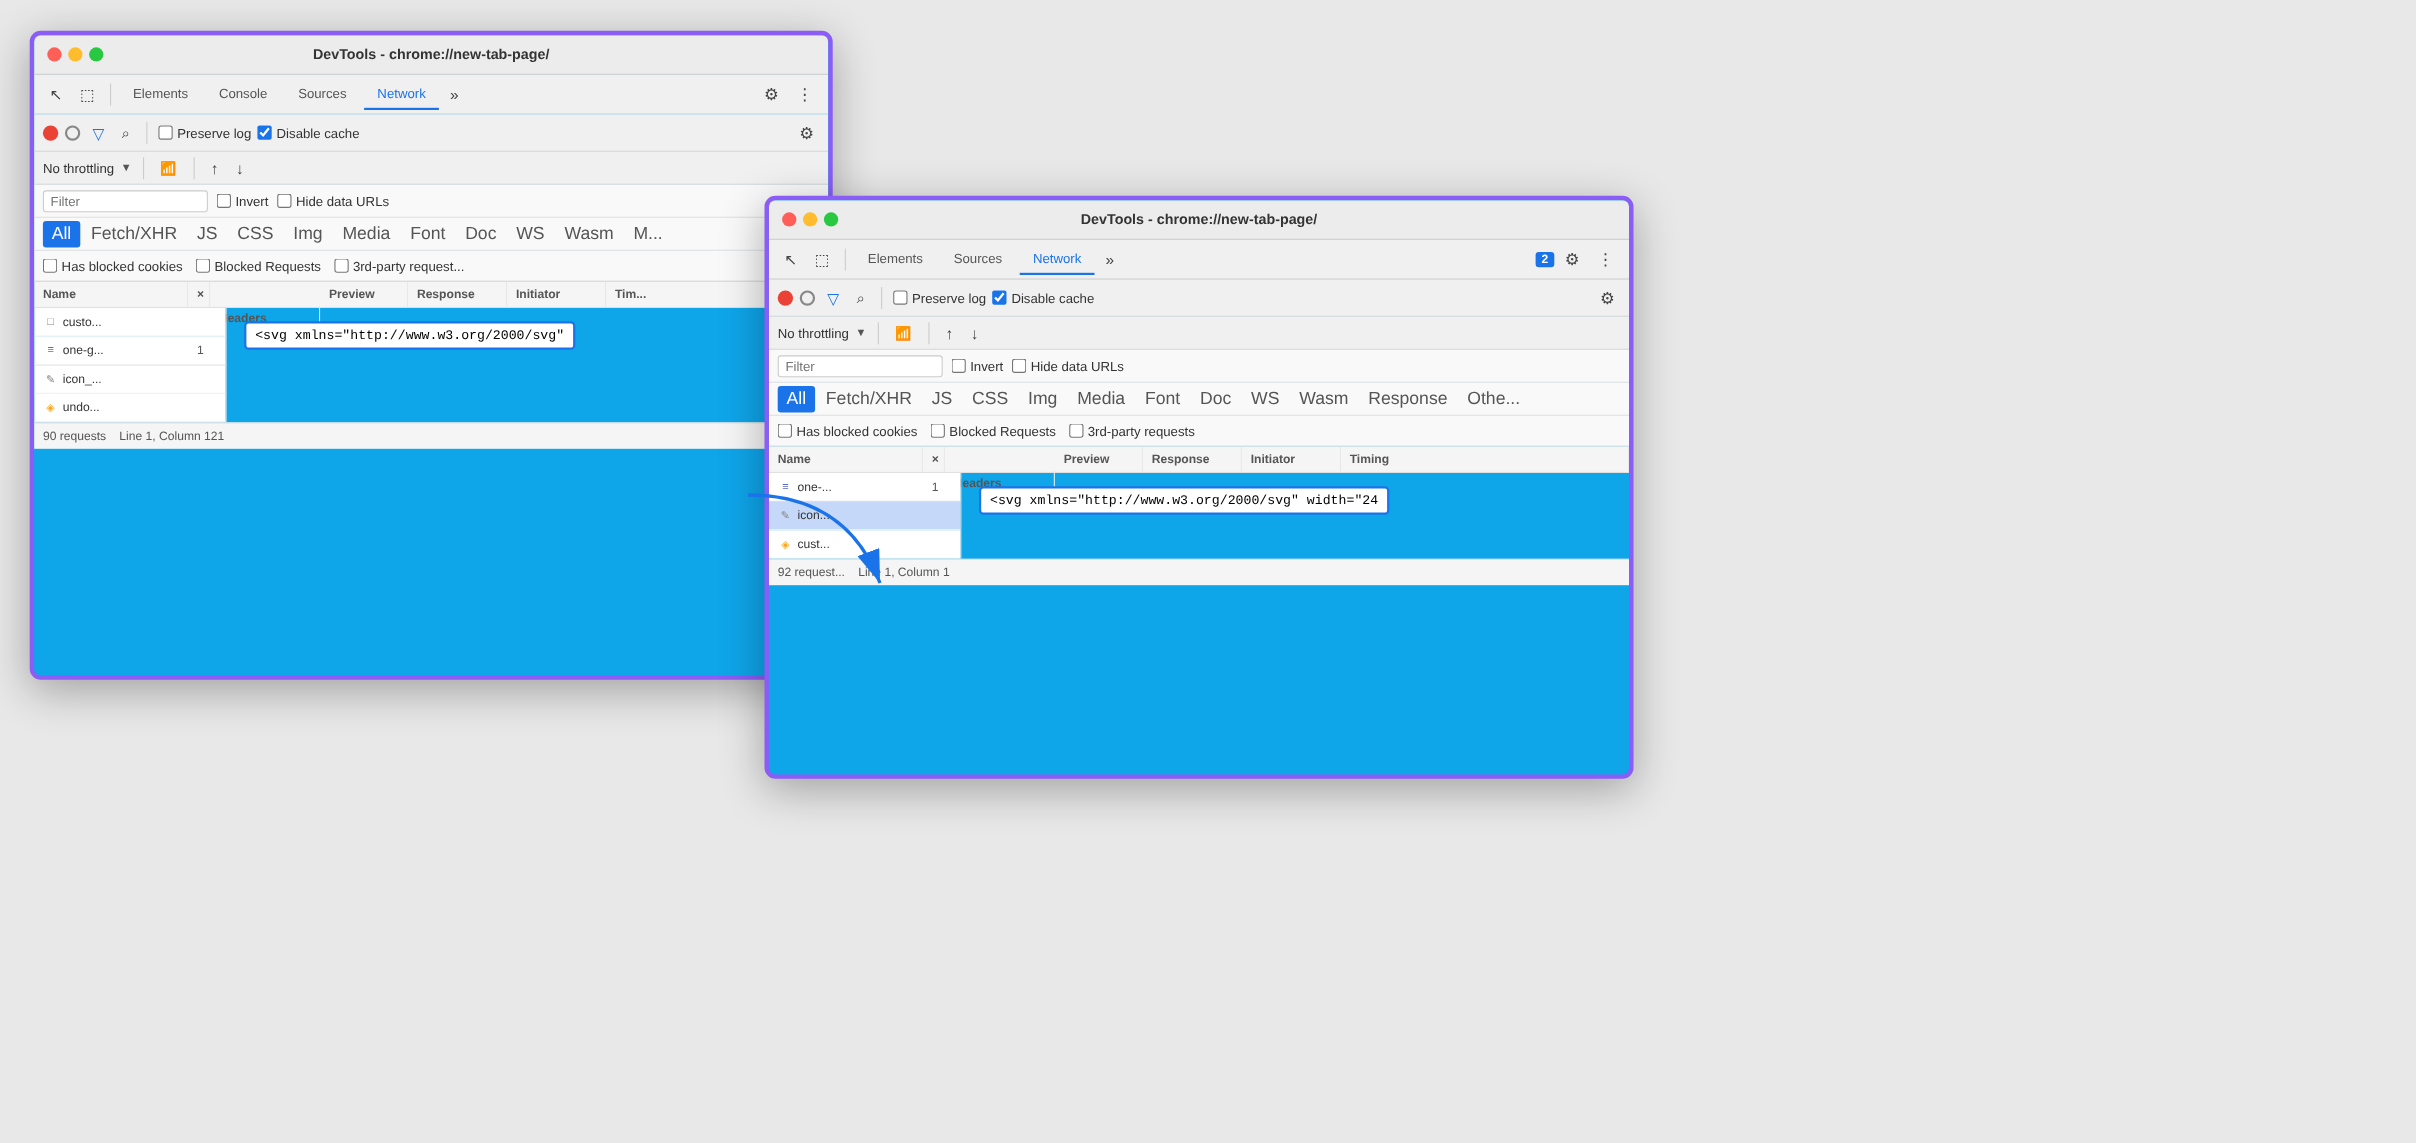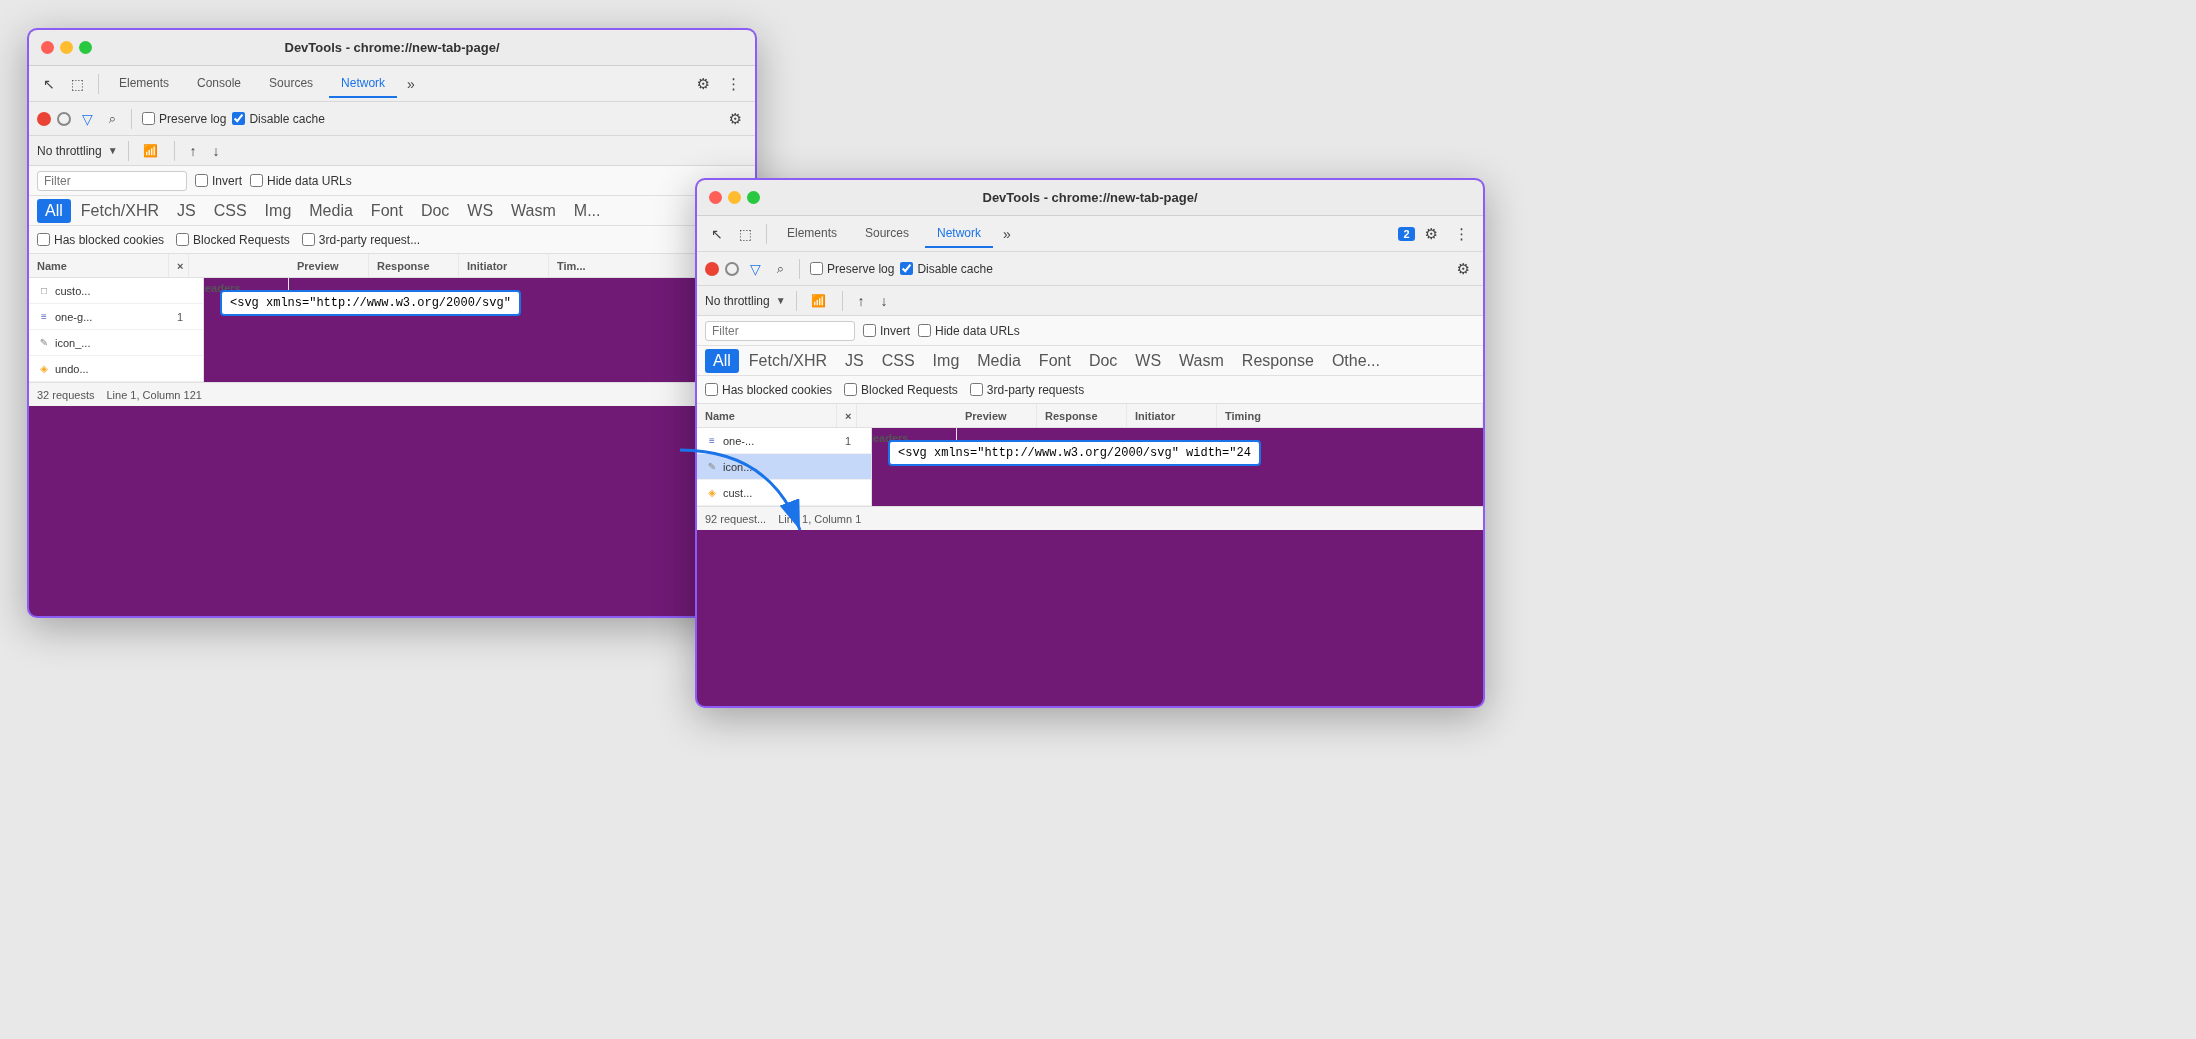--- a/index.html
+++ b/index.html
@@ -8,25 +8,25 @@
       font-family: -apple-system, BlinkMacSystemFont, 'Segoe UI', sans-serif;
       font-size: 12px;
       width: 2196px;
       height: 1039px;
       position: relative;
       overflow: hidden;
     }
 
     .devtools-window {
       position: absolute;
-      background: #701a75;
+      background: #0ea5e9;
       border-radius: 10px;
       box-shadow: 0 10px 40px rgba(0,0,0,0.3);
       overflow: hidden;
-      border: 2px solid #8b5cf6;
+      border: 4px solid #8b5cf6;
     }
 
     
     .title-bar {
       background: #ececec;
       height: 36px;
       display: flex;
       align-items: center;
       padding: 0 12px;
       border-bottom: 1px solid #d0d0d0;
@@ -480,21 +480,21 @@
         <div style="padding: 4px 8px;">
           <div class="highlight-box">
             <span>&lt;svg xmlns="http://www.w3.org/2000/svg"</span>
           </div>
         </div>
       </div>
     </div>
   </div>
 
   <div class="status-bar">
-    <span>32 requests</span>
+    <span>90 requests</span>
     <span>Line 1, Column 121</span>
   </div>
 </div>
 
 <svg style="position:absolute; left:650px; top:430px; pointer-events:none; z-index:100;" width="200" height="200">
   <defs>
     <marker id="arrowhead" markerWidth="10" markerHeight="7" refX="10" refY="3.5" orient="auto">
       <polygon points="0 0, 10 3.5, 0 7" fill="#1a73e8"></polygon>
     </marker>
   </defs>

